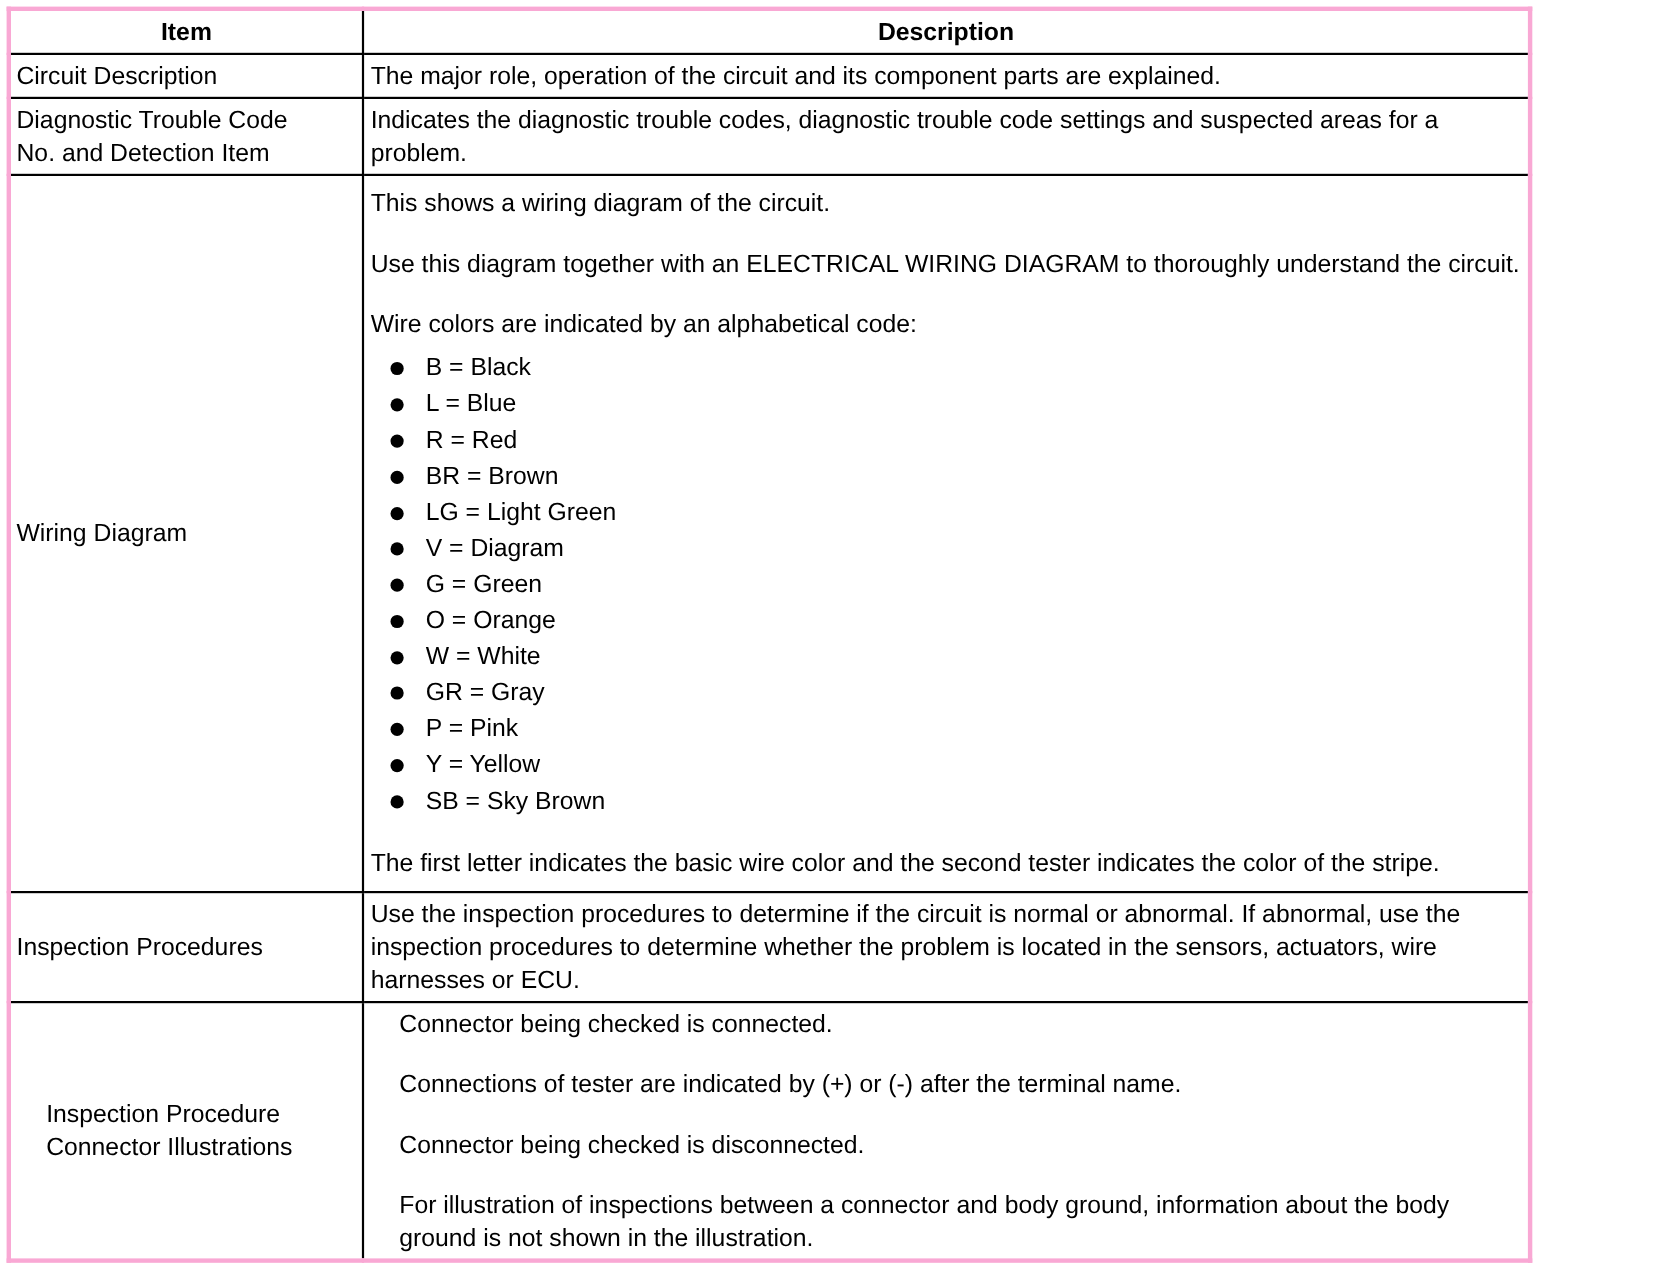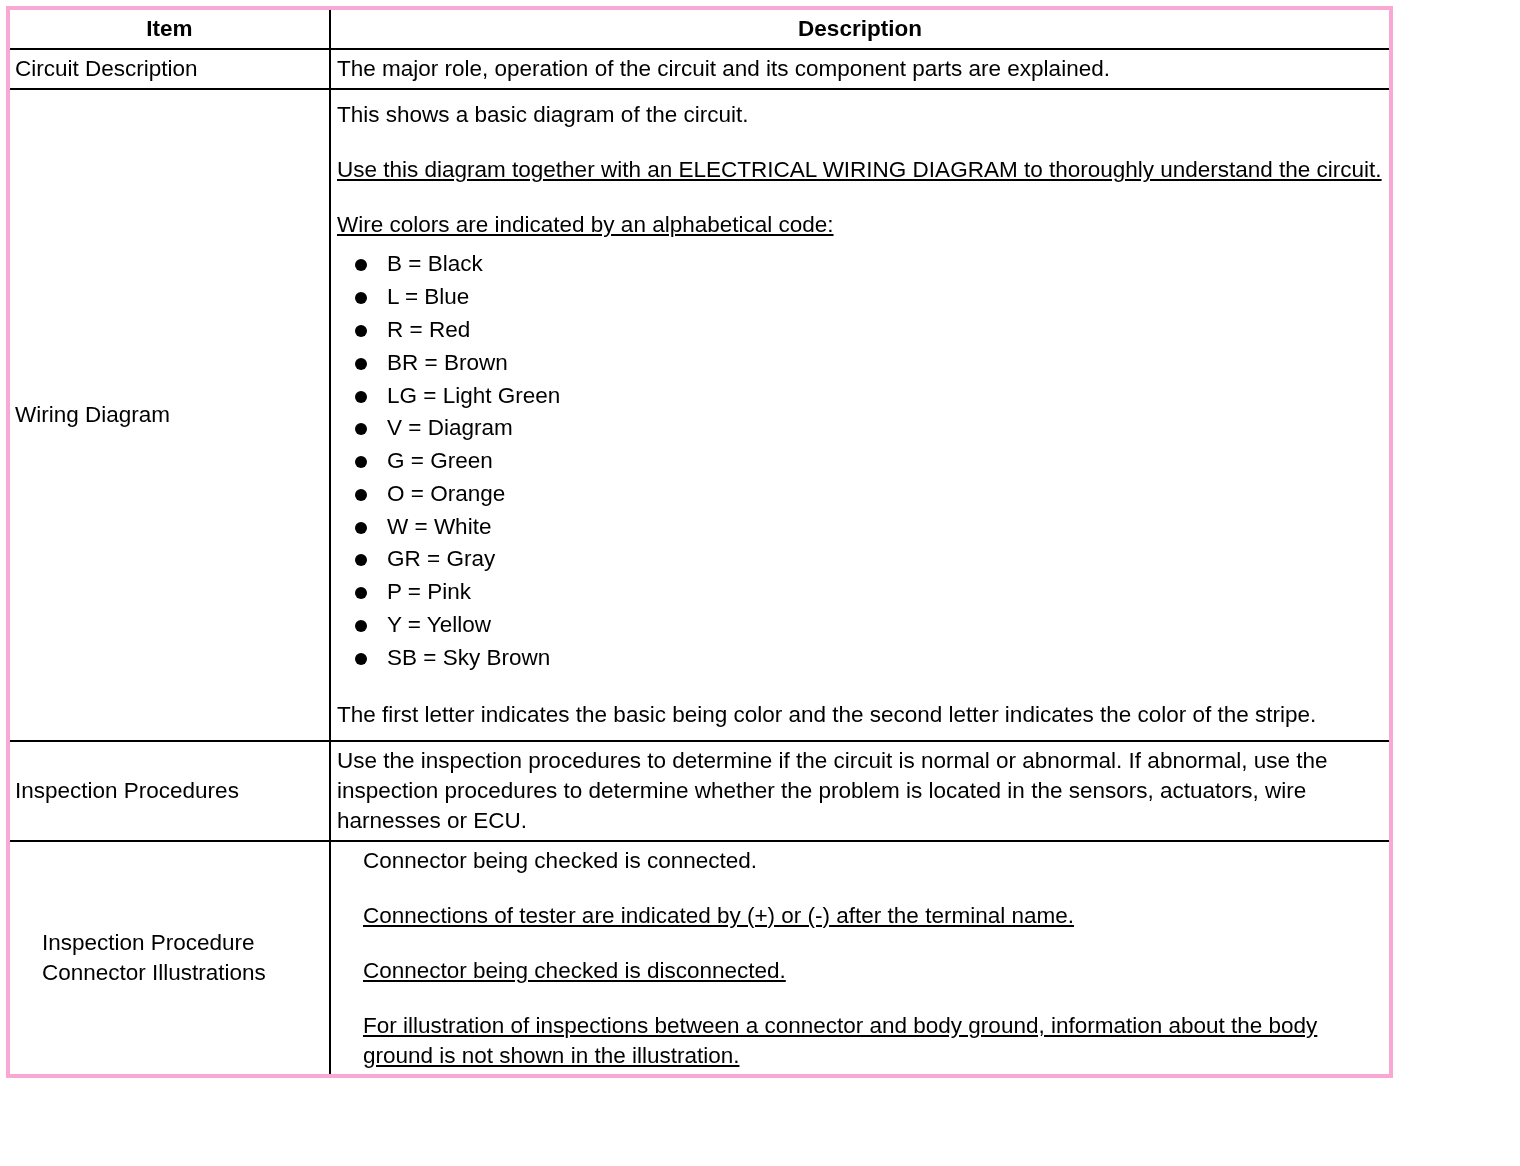--- a/index.html
+++ b/index.html
@@ -7,21 +7,21 @@
   table { position:absolute; left:6px; top:6px; width:1387px; border-collapse:collapse; border:4px solid #f9a8d4; table-layout:fixed; }
   col.c1 { width:322px; }
   td, th { border:2px solid #000; padding:0 6px; vertical-align:middle; font-size:22.5px; line-height:30px; text-align:left; }
   th { font-weight:bold; text-align:center; height:38px; }
   tr.r1 td { height:38px; }
   tr.r2 td { height:68px; }
   tr.r3 td { height:650px; }
   tr.r4 td { height:98px; }
   tr.r5 td { height:232px;padding-left:32px; }
   td.desc p { margin:0; }
-  td.desc p + p { margin-top:25px;text-decoration:underline; }
+  td.desc p + p { margin-top:25px; }
   ul { list-style:none; margin:8px 0 25px 0; padding:0 0 0 14px; }
   ul li { position:relative; padding-left:36px; line-height:32.8px; }
   ul li .dot { position:absolute; left:4px; top:11px; width:12px; height:12px; border-radius:50%; background:#000; }
   td.item { padding-left:5px;margin-top:11px; }
 </style>
 </head>
 <body>
 
 <table>
   <colgroup>
@@ -36,45 +36,54 @@
 
   <tr class="r1">
     <td class="item">
       <div>Circuit Description</div>
     </td>
     <td class="desc">
       <p>The major role, operation of the circuit and its component parts are explained.</p>
     </td>
   </tr>
 
+  <tr class="r2">
+    <td class="item">
+      <div>Diagnostic Trouble Code</div>
+      <div>No. and Detection Item</div>
+    </td>
+    <td class="desc">
+      <p>Indicates the diagnostic trouble codes, diagnostic trouble code settings and suspected areas for a problem.</p>
+    </td>
+  </tr>
 
   <tr class="r3">
     <td class="item">
       <div>Wiring Diagram</div>
     </td>
     <td class="desc">
-      <p>This shows a basic diagram of the circuit.</p>
+      <p>This shows a wiring diagram of the circuit.</p>
       <p>Use this diagram together with an ELECTRICAL WIRING DIAGRAM to thoroughly understand the circuit.</p>
       <p>Wire colors are indicated by an alphabetical code:</p>
       <ul>
         <li><span class="dot"></span><span>B = Black</span></li>
         <li><span class="dot"></span><span>L = Blue</span></li>
         <li><span class="dot"></span><span>R = Red</span></li>
         <li><span class="dot"></span><span>BR = Brown</span></li>
         <li><span class="dot"></span><span>LG = Light Green</span></li>
         <li><span class="dot"></span><span>V = Diagram</span></li>
         <li><span class="dot"></span><span>G = Green</span></li>
         <li><span class="dot"></span><span>O = Orange</span></li>
         <li><span class="dot"></span><span>W = White</span></li>
         <li><span class="dot"></span><span>GR = Gray</span></li>
         <li><span class="dot"></span><span>P = Pink</span></li>
         <li><span class="dot"></span><span>Y = Yellow</span></li>
         <li><span class="dot"></span><span>SB = Sky Brown</span></li>
       </ul>
-      <p>The first letter indicates the basic being color and the second letter indicates the color of the stripe.</p>
+      <p>The first letter indicates the basic wire color and the second tester indicates the color of the stripe.</p>
     </td>
   </tr>
 
   <tr class="r4">
     <td class="item">
       <div>Inspection Procedures</div>
     </td>
     <td class="desc">
       <p>Use the inspection procedures to determine if the circuit is normal or abnormal. If abnormal, use the inspection procedures to determine whether the problem is located in the sensors, actuators, wire harnesses or ECU.</p>
     </td>

